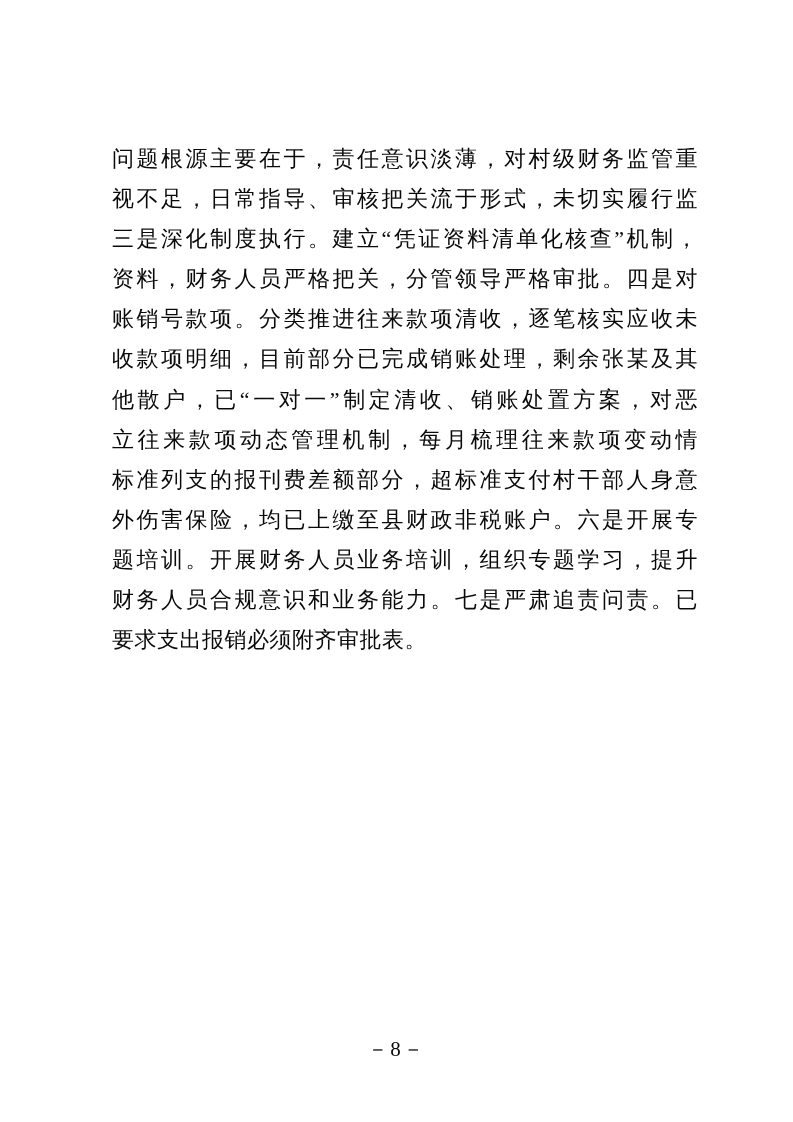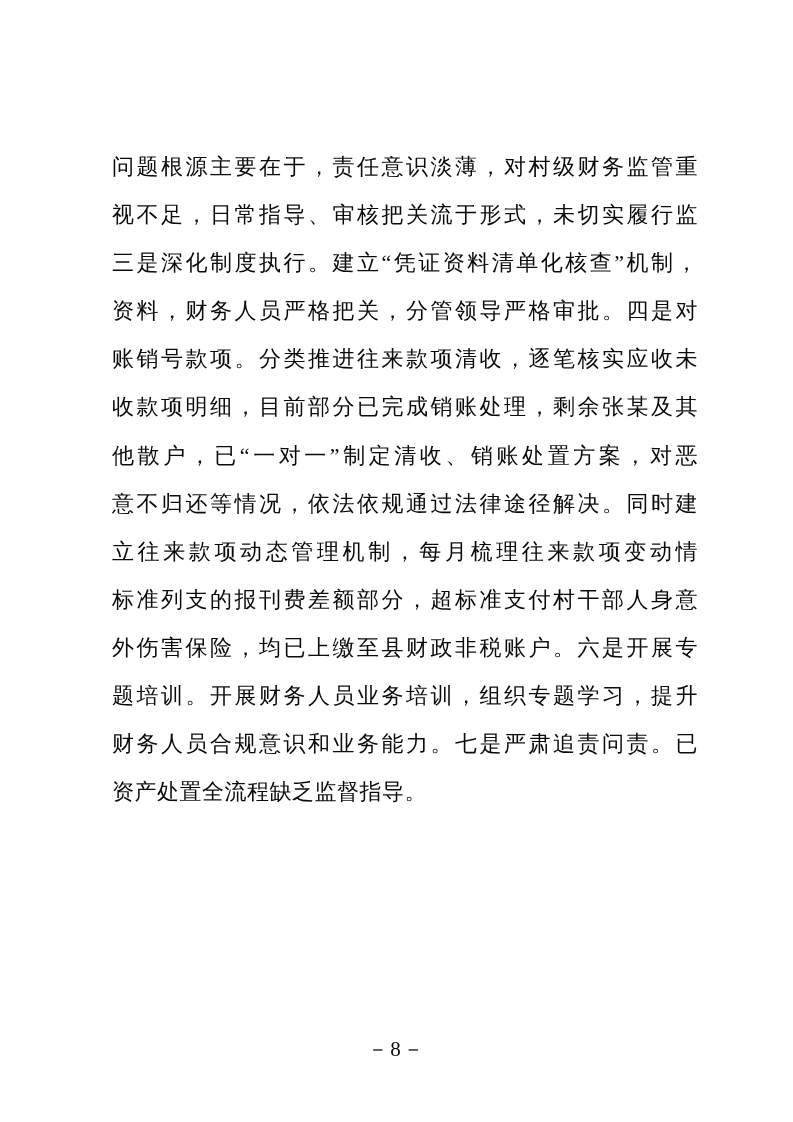--- a/index.html
+++ b/index.html
@@ -22,21 +22,20 @@
     top: 139px;
     width: 586px;
     font-size: 22px;
     line-height: 40.1px;
     letter-spacing: 0.5px;
   }
   .line {
     height: 40.1px;
     white-space: normal;
     overflow: visible;
-    margin-top: 8px;
   }
   
   .line.j {
     text-align: justify;
     text-align-last: justify;
     text-justify: inter-character;
   }
   .line.ind {
     text-indent: 2em;
   }
@@ -57,23 +56,22 @@
 <div class="page">
   <div class="body-text" id="doc-body">
       <div>
         <div class="line j">问题根源主要在于，责任意识淡薄，对村级财务监管重</div>
         <div class="line j">视不足，日常指导、审核把关流于形式，未切实履行监</div>
         <div class="line j">三是深化制度执行。建立“凭证资料清单化核查”机制，</div>
         <div class="line j">资料，财务人员严格把关，分管领导严格审批。四是对</div>
         <div class="line j">账销号款项。分类推进往来款项清收，逐笔核实应收未</div>
         <div class="line j">收款项明细，目前部分已完成销账处理，剩余张某及其</div>
         <div class="line j">他散户，已“一对一”制定清收、销账处置方案，对恶</div>
-        <div class="line j">意不归还等情况，依法依规通过法律途径解决。同时建</div>
         <div class="line j">立往来款项动态管理机制，每月梳理往来款项变动情</div>
         <div class="line j">标准列支的报刊费差额部分，超标准支付村干部人身意</div>
         <div class="line j">外伤害保险，均已上缴至县财政非税账户。六是开展专</div>
         <div class="line j">题培训。开展财务人员业务培训，组织专题学习，提升</div>
         <div class="line j">财务人员合规意识和业务能力。七是严肃追责问责。已</div>
-        <div class="line">资产处置全流程缺乏监督指导。</div>
+        <div class="line">要求支出报销必须附齐审批表。</div>
       </div>
     </div>
   <div class="page-number">－8－</div>
 </div>
 
 </body></html>

